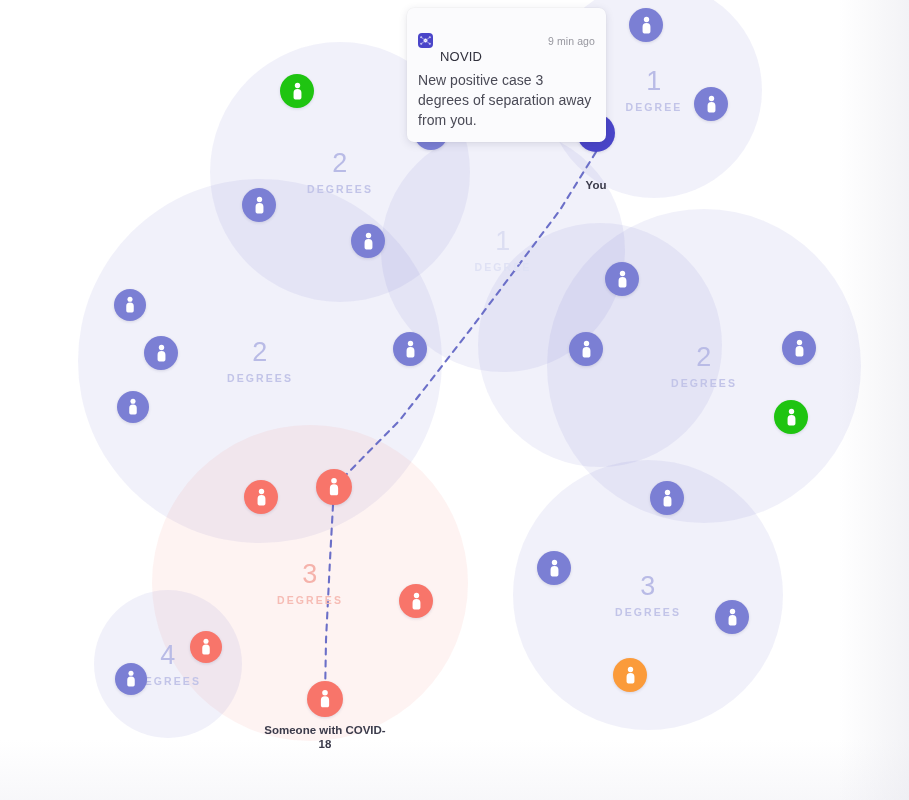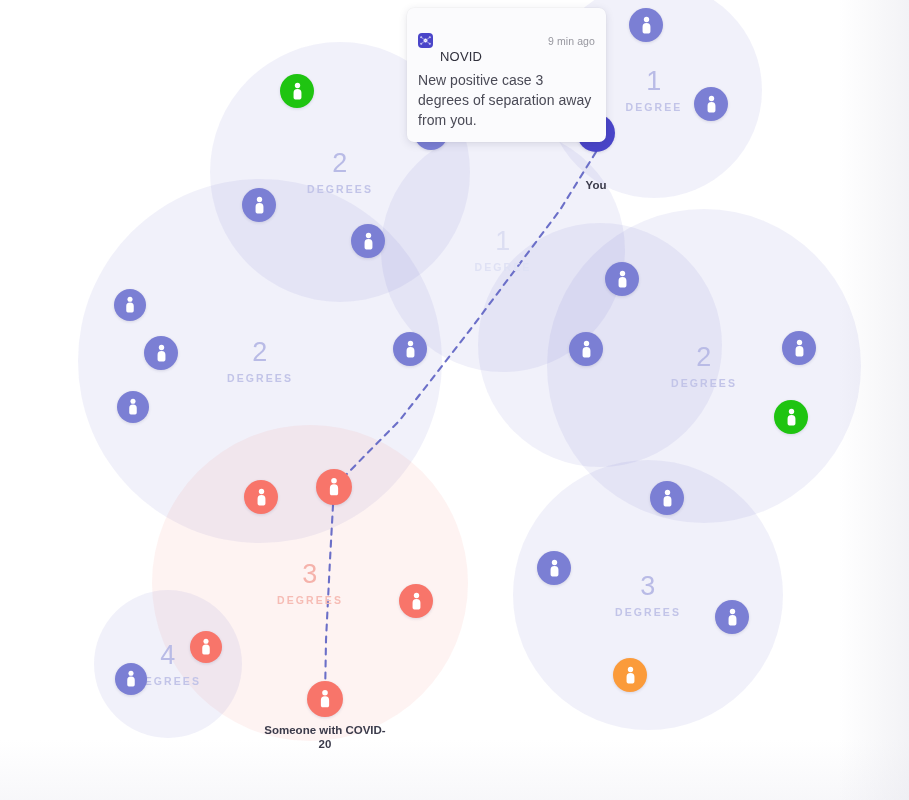--- a/index.html
+++ b/index.html
@@ -335,21 +335,21 @@
           <circle cx="12" cy="5.1" r="3.05" fill="#ffffff"></circle>
           <path d="M12 9.1c-3.2 0-4.5 1.7-4.5 4.2v5.4c0 1.5.9 2.4 1.9 2.4h5.2c1 0 1.9-.9 1.9-2.4v-5.4c0-2.5-1.3-4.2-4.5-4.2z" fill="#ffffff"></path>
         </svg>
       </div>
       <div class="node red" style="left: 307px; top: 681px; width: 36px; height: 36px;">
         <svg width="22" height="22" viewBox="0 0 24 24" aria-hidden="true">
           <circle cx="12" cy="5.1" r="3.05" fill="#ffffff"></circle>
           <path d="M12 9.1c-3.2 0-4.5 1.7-4.5 4.2v5.4c0 1.5.9 2.4 1.9 2.4h5.2c1 0 1.9-.9 1.9-2.4v-5.4c0-2.5-1.3-4.2-4.5-4.2z" fill="#ffffff"></path>
         </svg>
       </div>
-      <div class="node-label multi" style="left: 260px; top: 723px;">Someone with COVID-20</div>
+      <div class="node-label multi" style="left: 260px; top: 723px;">Someone with COVID-18</div>
     </div>
 
   <div id="toast">
     <div class="trow">
       <span class="app-icon">
         <svg width="15" height="15" viewBox="0 0 15 15" aria-hidden="true">
           <circle cx="7.5" cy="7.5" r="1.9" fill="#ffffff"></circle>
           <circle cx="3.2" cy="4.3" r="1.05" fill="#cfcdf3"></circle>
           <circle cx="11.8" cy="4.3" r="1.05" fill="#cfcdf3"></circle>
           <circle cx="3.2" cy="10.8" r="1.05" fill="#cfcdf3"></circle>

